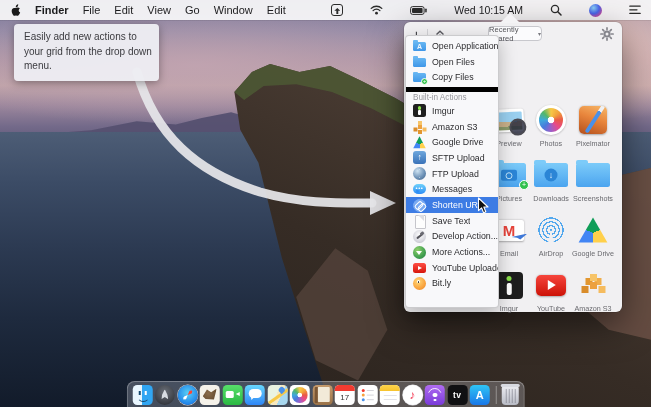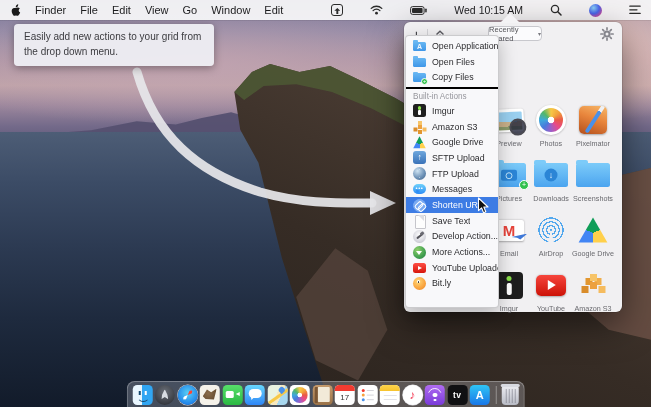--- a/index.html
+++ b/index.html
@@ -29,33 +29,33 @@
     clip-path:polygon(84.5% 45.5%,92.2% 44.2%,100% 41.3%,100% 83.5%,93.5% 81%,88% 73.5%,85% 61.5%,84% 51.5%);}
   .cliffspur{position:absolute;inset:0;background:#55443c;opacity:.75;
     clip-path:polygon(45.5% 73%,51.5% 61%,56.5% 66.5%,59.5% 81%,55% 93.5%,48.5% 88.5%);}
 
   
   .menubar{position:absolute;left:0;top:0;width:100%;height:20px;z-index:40;
     background:rgba(247,247,249,.93);display:flex;align-items:center;
     font-size:11px;color:#1c1c1e;padding:0 10px;box-shadow:0 .5px 0 rgba(0,0,0,.15);}
   .mb-left{display:flex;align-items:center;gap:14px;}
   .mb-item{white-space:nowrap;}
-  .mb-item.active-app{font-weight:400;}
+  .mb-item.active-app{font-weight:700;}
   .mb-right{margin-left:auto;display:flex;align-items:center;gap:27px;}
   .mb-clock{font-size:10.5px;}
   .mb-ico{display:inline-flex;align-items:center;justify-content:center;}
   .ds-box{width:12px;height:12px;border:1.3px solid #2b2b2b;border-radius:3px;position:relative;}
   .ds-box::after{content:"";position:absolute;left:50%;bottom:1px;transform:translateX(-50%);
     width:6px;height:6px;background:#2b2b2b;
     clip-path:polygon(50% 0,100% 45%,66% 45%,66% 100%,34% 100%,34% 45%,0 45%);}
   .siri{width:13px;height:13px;border-radius:50%;
     background:radial-gradient(circle at 35% 30%,#8ad0f5,#4a66e8 45%,#c44a9e 78%,#7a2ab8);}
 
   
-  .callout{position:absolute;left:14px;top:24px;width:200px;z-index:30;
+  .callout{position:absolute;left:14px;top:24px;width:145px;z-index:30;
     background:rgba(237,237,243,.96);border-radius:4px;padding:6px 2px 7px 10px;
     box-shadow:0 2px 8px rgba(0,0,0,.35);font-size:10px;line-height:1.45;color:#3c3c40;}
 
   
   .arrowsvg{position:absolute;left:0;top:0;z-index:20;pointer-events:none;}
 
   
   .pop-arrow{position:absolute;left:500px;top:13px;z-index:50;width:0;height:0;
     border-left:10px solid transparent;border-right:10px solid transparent;border-bottom:10px solid #f4f3f5;}
   .panel{position:absolute;left:404px;top:22px;width:218px;height:290px;z-index:45;
@@ -69,21 +69,21 @@
   .tb-pill .caret{font-size:6px;color:#7a7a80;}
   .tb-gear{position:absolute;right:8px;top:5px;}
 
   
   .amenu{position:absolute;left:1px;top:13px;width:94px;height:273px;z-index:5;
     background:#f8f8fa;border:0.5px solid rgba(0,0,0,.18);border-radius:4px;
     box-shadow:0 6px 18px rgba(0,0,0,.25);padding-top:2px;overflow:hidden;}
   .mrow{height:15.7px;display:flex;align-items:center;padding:0 0 0 7px;font-size:8.8px;color:#2b2b2e;cursor:default;}
   .mrow.selected{background:#3d7ce4;color:#fff;}
   .mheader{height:16px;display:flex;align-items:center;padding:0 0 0 7px;font-size:8.2px;color:#97979d;
-    border-top:2px solid #000000;margin-top:2px;}
+    border-top:5px solid #000000;margin-top:2px;}
   .mlabel{white-space:nowrap;overflow:hidden;}
 
   
   .mic{width:13px;height:13px;position:relative;flex:none;margin-right:6px;display:block;}
   .mic i{position:absolute;font-style:normal;}
   .ic-folder,.ic-folder-app,.ic-folder-plus{}
   .ic-folder::before,.ic-folder-app::before,.ic-folder-plus::before{content:"";position:absolute;top:1px;left:0;width:5px;height:2.5px;
     background:#6ab7f2;border-radius:1px 1px 0 0;}
   .ic-folder::after,.ic-folder-app::after,.ic-folder-plus::after{content:"";position:absolute;top:2.5px;left:0;width:13px;height:9px;
     background:linear-gradient(180deg,#67b6f2,#3f97e8);border-radius:1.5px;}

